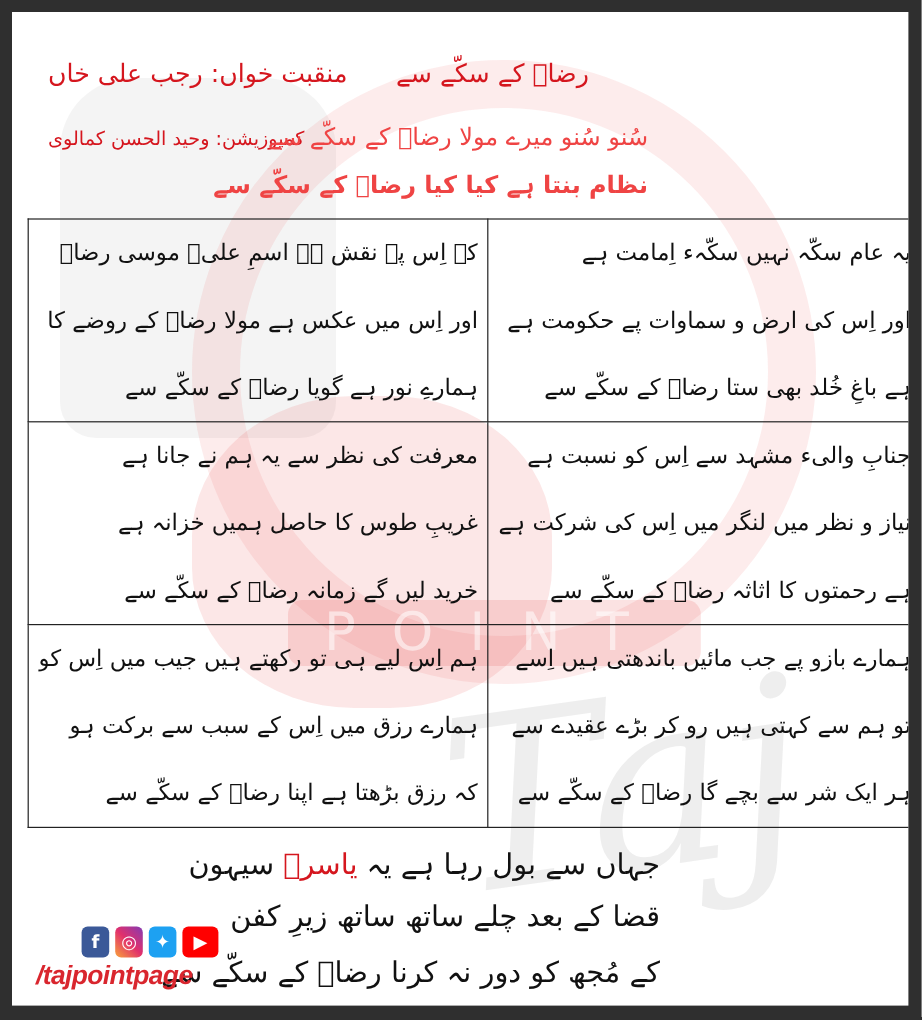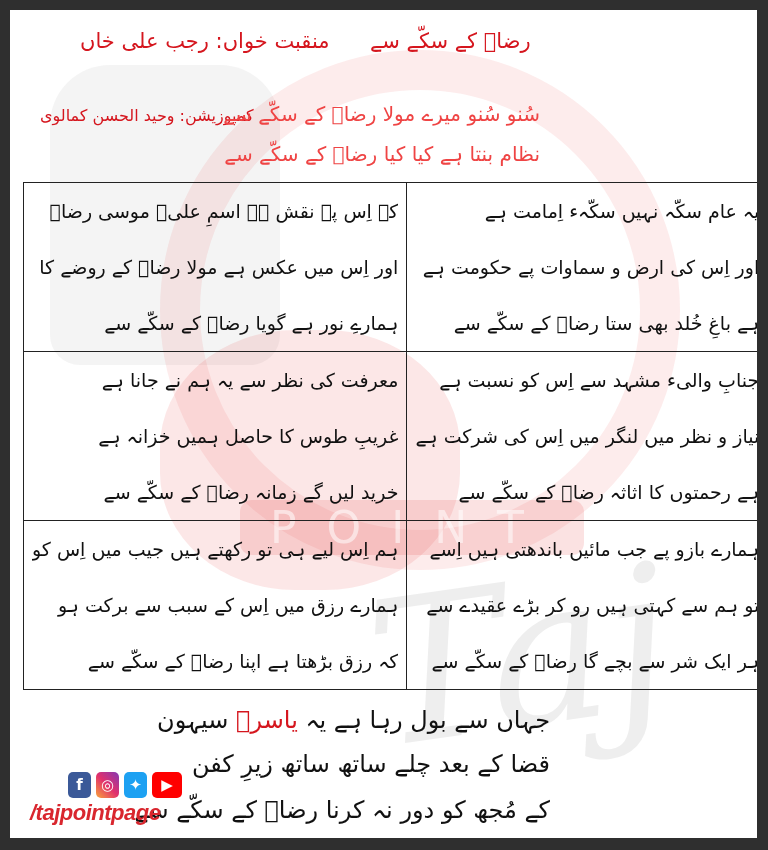--- a/index.html
+++ b/index.html
@@ -45,23 +45,23 @@
   }
   .wm-taj {
     position: absolute; left: 360px; top: 530px;
     font-family: "DejaVu Serif", serif; font-style: italic;
     font-size: 200px; color: rgba(150,150,150,0.16);
     transform: rotate(-8deg);
   }
   .red { color: #d5161e; }
 
   .hdr {
-    position: absolute; top: 19px; height: 36px;
+    position: absolute; top: 39px; height: 36px;
     font-family: "DejaVu Sans", sans-serif; font-size: 21px;
-    color: #d5161e; white-space: nowrap; direction: rtl; margin-left: 40px;
+    color: #d5161e; white-space: nowrap; direction: rtl;
   }
   .hdr-poet { right: 42px; }
   .hdr-title { left: 320px; }
   .hdr-singer { left: 30px; }
 
   .composer {
     position: absolute; left: 30px; top: 96px;
     font-size: 16px; color: #d5161e; direction: rtl; white-space: nowrap;
   }
 
@@ -119,21 +119,21 @@
   <div class="wm-blob"></div>
   <div class="wm-point">POINT</div>
   <div class="wm-taj">Taj</div>
 
   <div class="hdr hdr-title">رضاؑ کے سکّے سے</div>
   <div class="hdr hdr-singer">منقبت خواں: رجب علی خاں</div>
 
   <div class="composer">کمپوزیشن: وحید الحسن کمالوی</div>
 
   <div class="intro" style="top:92px;">سُنو سُنو میرے مولا رضاؑ کے سکّے سے</div>
-  <div class="intro" style="top:132px;">نظام بنتا ہے کیا کیا رضاؑ کے سکّے سے</div>
+  <div class="intro" style="top:132px;font-weight:bold;">نظام بنتا ہے کیا کیا رضاؑ کے سکّے سے</div>
 
   <table class="lyrics">
     <tbody>
         <tr>
       <td>
         <div class="verse-line">یہ عام سکّہ نہیں سکّہء اِمامت ہے</div>
         <div class="verse-line">اور اِس کی ارض و سماوات پے حکومت ہے</div>
         <div class="verse-line">ہے باغِ خُلد بھی ستا رضاؑ کے سکّے سے</div>
       </td>
       <td>

